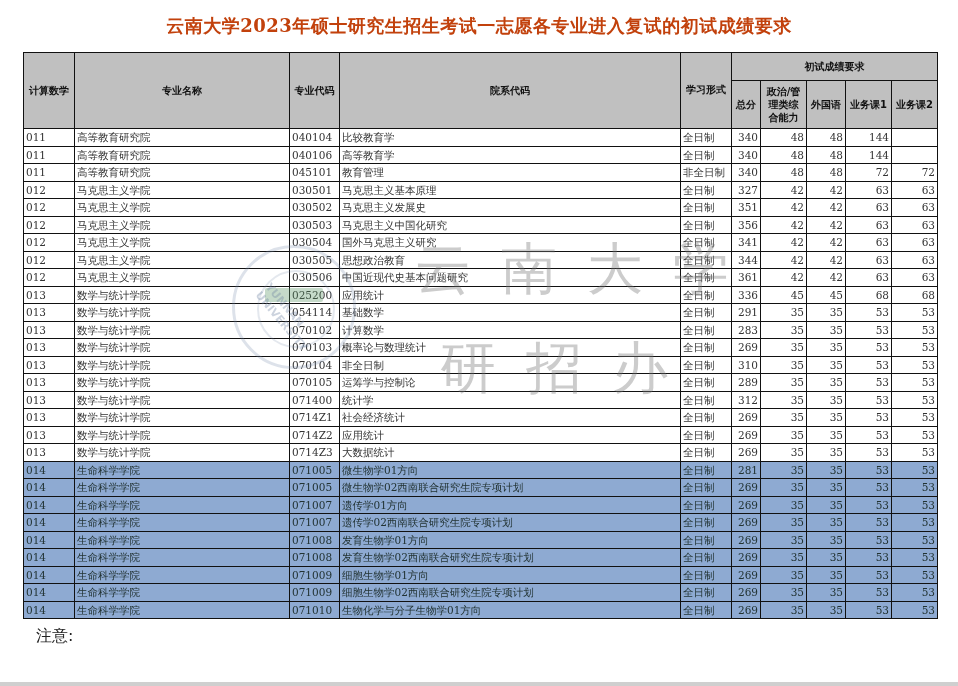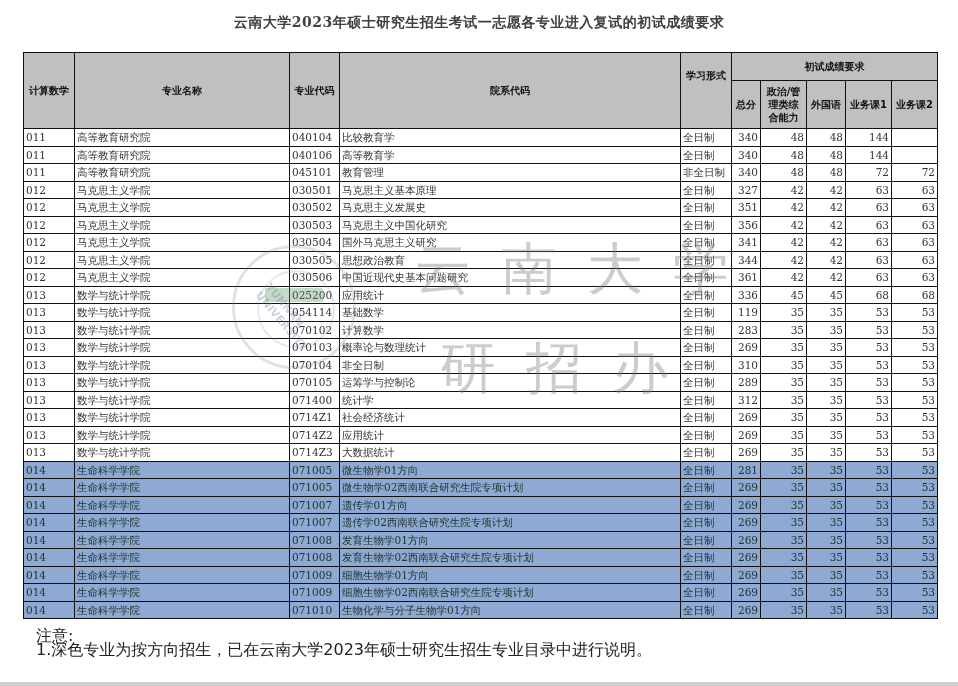--- a/index.html
+++ b/index.html
@@ -1,20 +1,20 @@
 <!DOCTYPE html>
 <html><head>
 <meta charset="utf-8">
 <style>
   html, body { margin:0; padding:0; background:#ffffff; }
   body { width:958px; height:686px; position:relative; overflow:hidden;
          font-family:"DejaVu Serif", "Liberation Serif", serif; color:#222; }
   .title { position:absolute; left:0; top:14px; width:958px; text-align:center;
            font-family:"DejaVu Serif","Liberation Serif",serif; font-weight:bold;
-           font-size:14px; color:#404040; letter-spacing:0.5px; }
+           font-size:18px; color:#c2410c; letter-spacing:0.5px; }
   .watermark { position:absolute; pointer-events:none; z-index:2; }
   .wm-text { font-family:"DejaVu Serif","Liberation Serif",serif; color:rgba(120,120,120,0.38);
              font-size:56px; letter-spacing:30px; position:absolute; white-space:nowrap; }
   .wm-seal { position:absolute; left:232px; top:245px; width:118px; height:118px;
              border:3px solid rgba(120,140,170,0.25); border-radius:50%; }
   .wm-seal-inner { position:absolute; left:22px; top:22px; width:74px; height:74px;
              border:2px solid rgba(120,140,170,0.2); border-radius:50%; }
   .wm-seal-bar { position:absolute; left:30px; top:40px; width:58px; height:14px;
              background:rgba(90,150,100,0.35); border-radius:2px; }
   .wm-seal-text { position:absolute; font-family:"DejaVu Sans",sans-serif; font-size:11px;
@@ -48,21 +48,21 @@
     <col style="width:39px">
     <col style="width:46px">
     <col style="width:46px">
   </colgroup>
   <thead>
     <tr style="height:28px">
       <th rowspan="2">计算数学</th>
       <th rowspan="2">专业名称</th>
       <th rowspan="2">专业代码</th>
       <th rowspan="2">院系代码</th>
-      <th rowspan="2" style="vertical-align:top;padding-top:16px">学习形式</th>
+      <th rowspan="2" style="vertical-align:top;padding-top:30px">学习形式</th>
       <th colspan="5">初试成绩要求</th>
     </tr>
     <tr style="height:42px">
       <th>总分</th>
       <th style="padding:4px;white-space:normal;">
         <div>政治/管</div>
         <div>理类综</div>
         <div>合能力</div>
       </th>
       <th>外国语</th>
@@ -190,21 +190,21 @@
         <td class="num">45</td>
         <td class="num">68</td>
         <td class="num">68</td>
       </tr>
       <tr>
         <td>013</td>
         <td>数学与统计学院</td>
         <td>054114</td>
         <td>基础数学</td>
         <td>全日制</td>
-        <td class="num">119</td>
+        <td class="num">291</td>
         <td class="num">35</td>
         <td class="num">35</td>
         <td class="num">53</td>
         <td class="num">53</td>
       </tr>
       <tr>
         <td>013</td>
         <td>数学与统计学院</td>
         <td>070102</td>
         <td>计算数学</td>
@@ -415,16 +415,15 @@
     <div class="wm-seal-inner"></div>
     <div class="wm-seal-bar"></div>
     <div class="wm-seal-text" style="left:8px;top:70px;transform:rotate(50deg);">YUNNAN UNIVERSITY</div>
   </div>
   <div class="wm-text" style="left:415px;top:232px;">云南大学</div>
   <div class="wm-text" style="left:440px;top:318px;margin-top:13px;">研招办</div>
 </div>
 
 <div class="notes">
   <div>注意:</div>
-  <div>1.深色专业为按方向招生，已在云南大学2023年硕士研究生招生专业目录中进行说明。</div>
 </div>
 
 <div class="bottom-bar"></div>
 
 </body></html>

